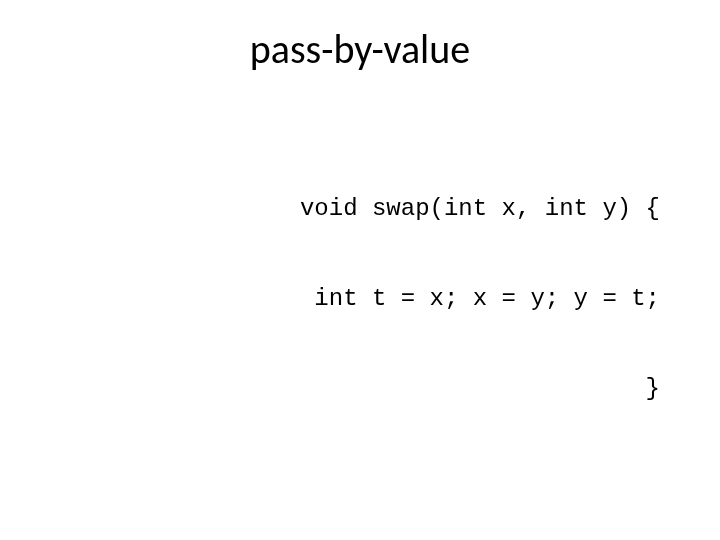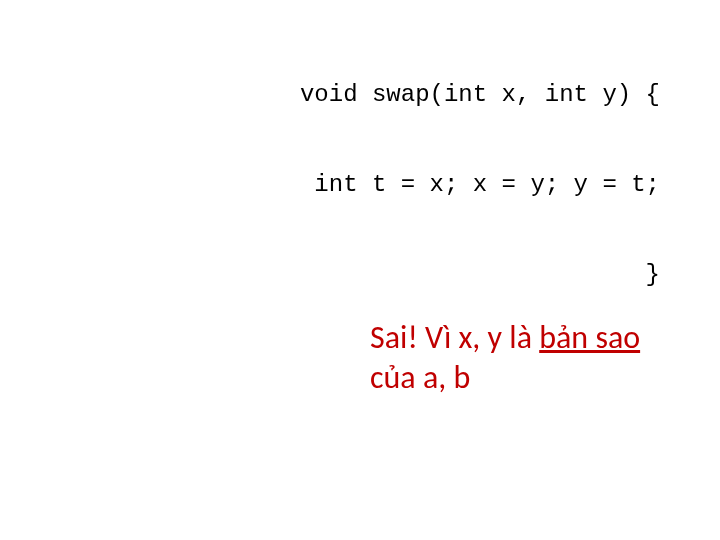--- a/index.html
+++ b/index.html
@@ -67,33 +67,31 @@
       text-decoration: underline;
     }
     .spacer {
       height: 20px;
     }
   </style>
 </head>
 <body>
 
 <div class="slide">
+  <h1 class="title">pass-by-value</h1>
 
   <div class="code-block">
     <span class="code-line">void swap(int x, int y) {</span>
     <span class="code-line indent1">int t = x; x = y; y = t;</span>
     <span class="code-line">}</span>
     <div class="spacer"></div>
     
     
     
     
     
     
     
     
   </div>
 
 
-  <div class="annotation">
-    <span>Sai! Vì x, y  là </span><span class="underline">bản sao </span><span>của a, b</span>
-  </div>
 </div>
 
 </body></html>

